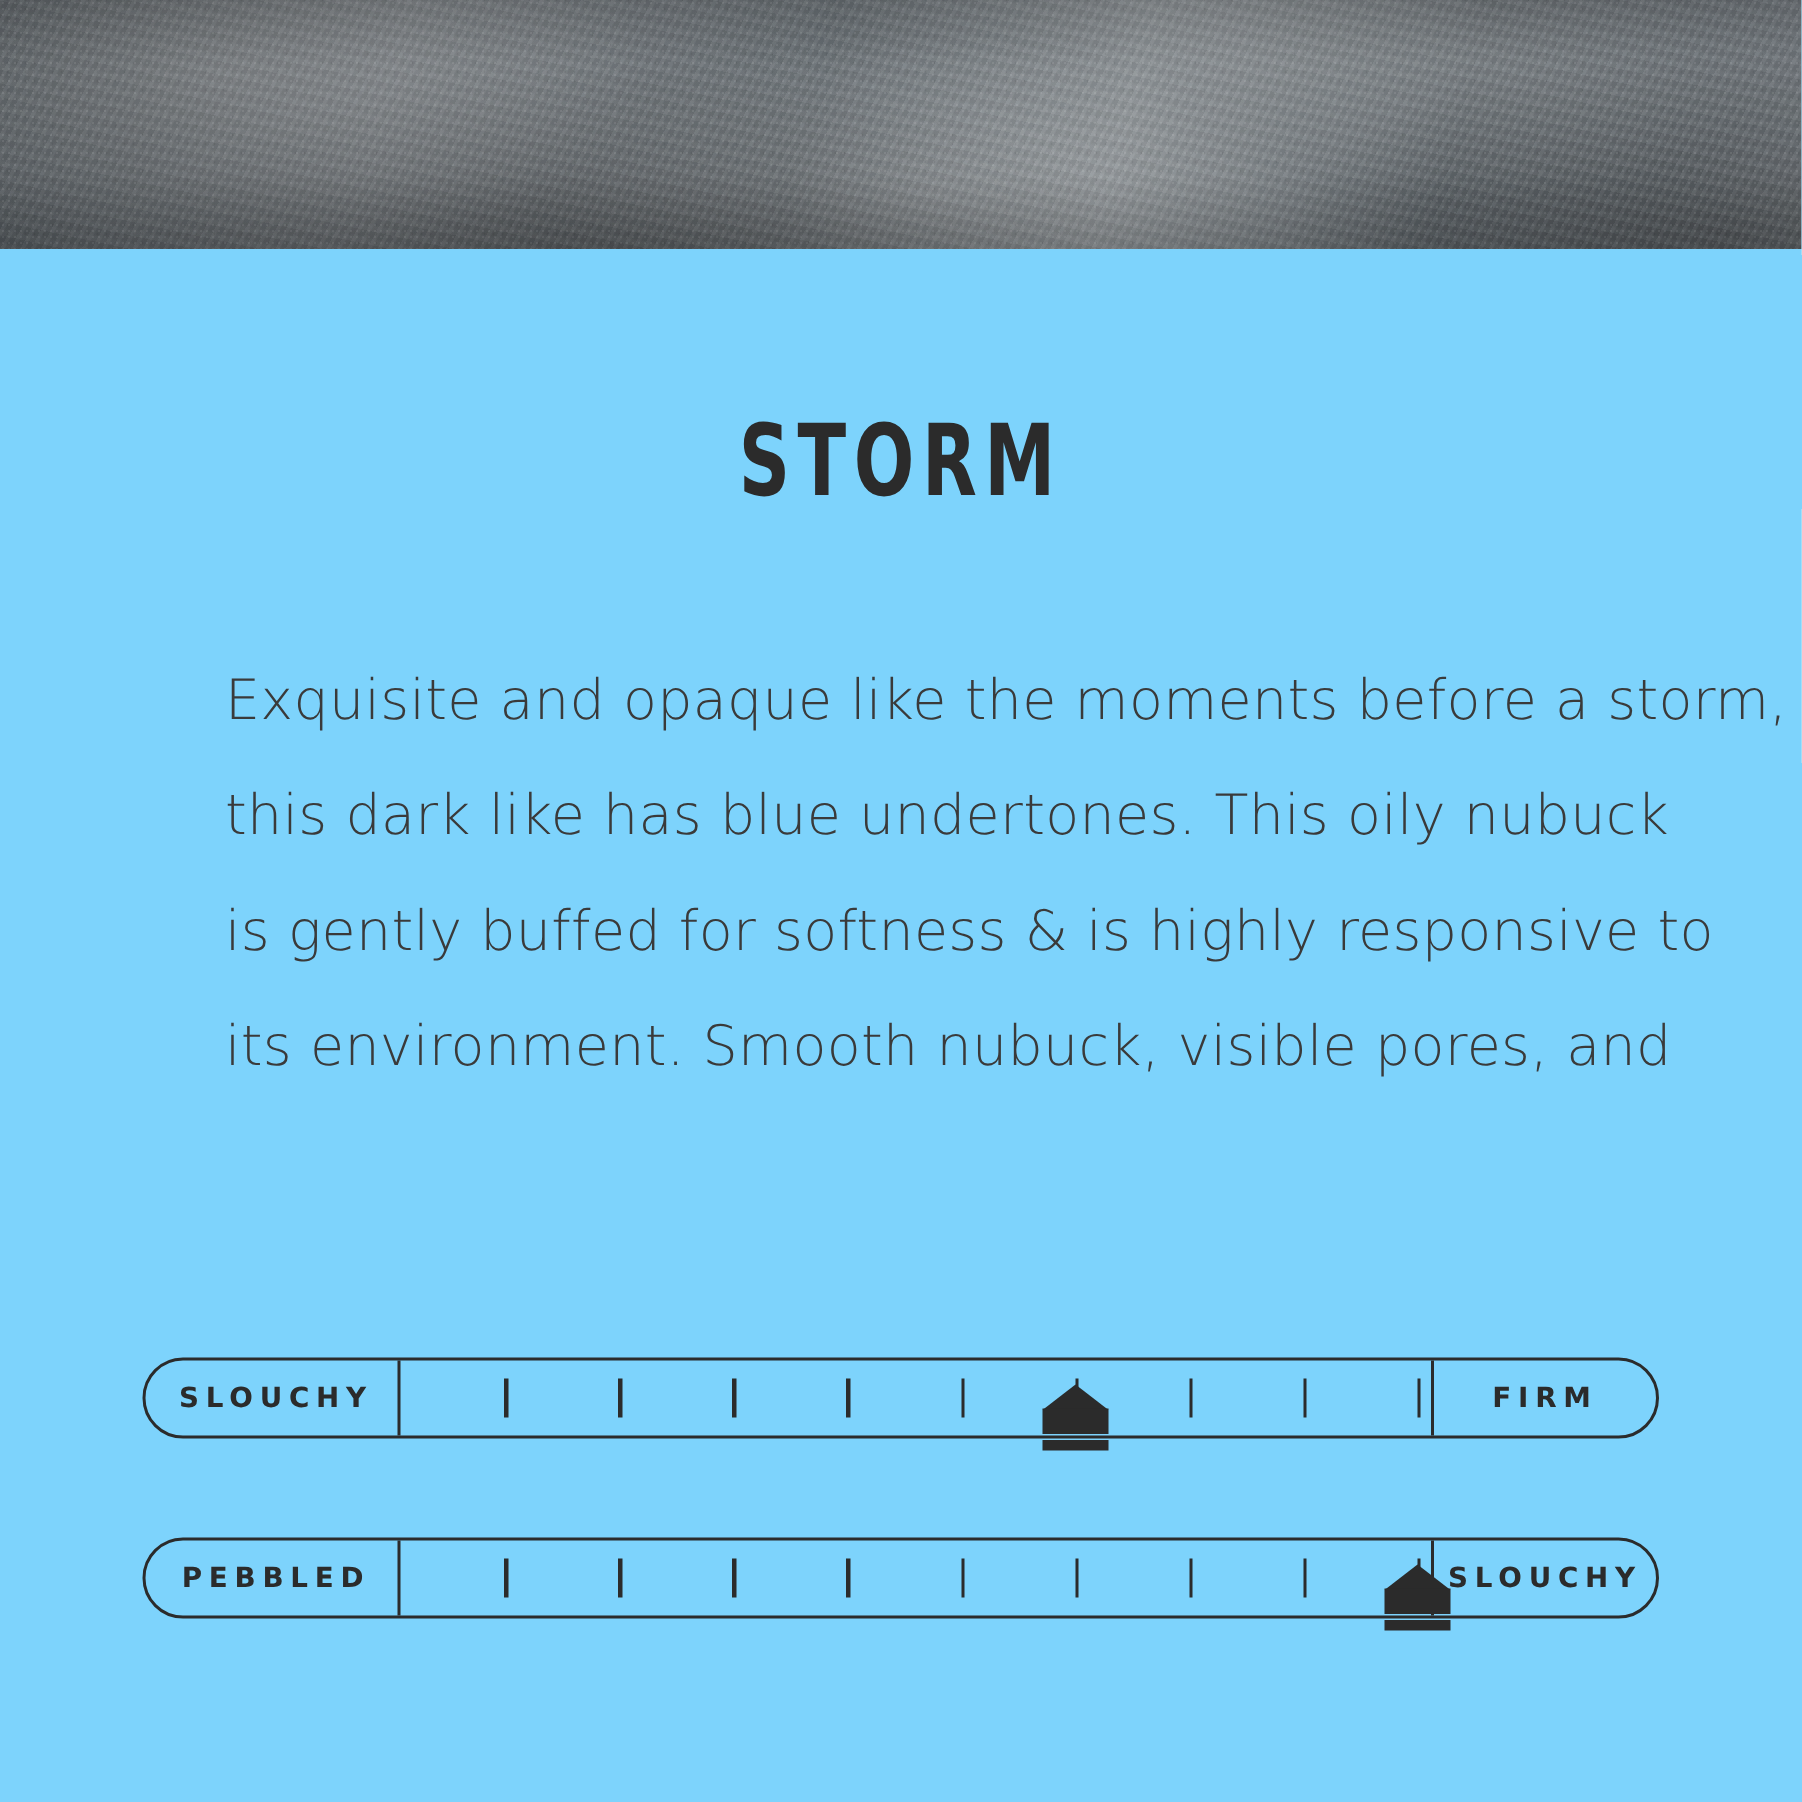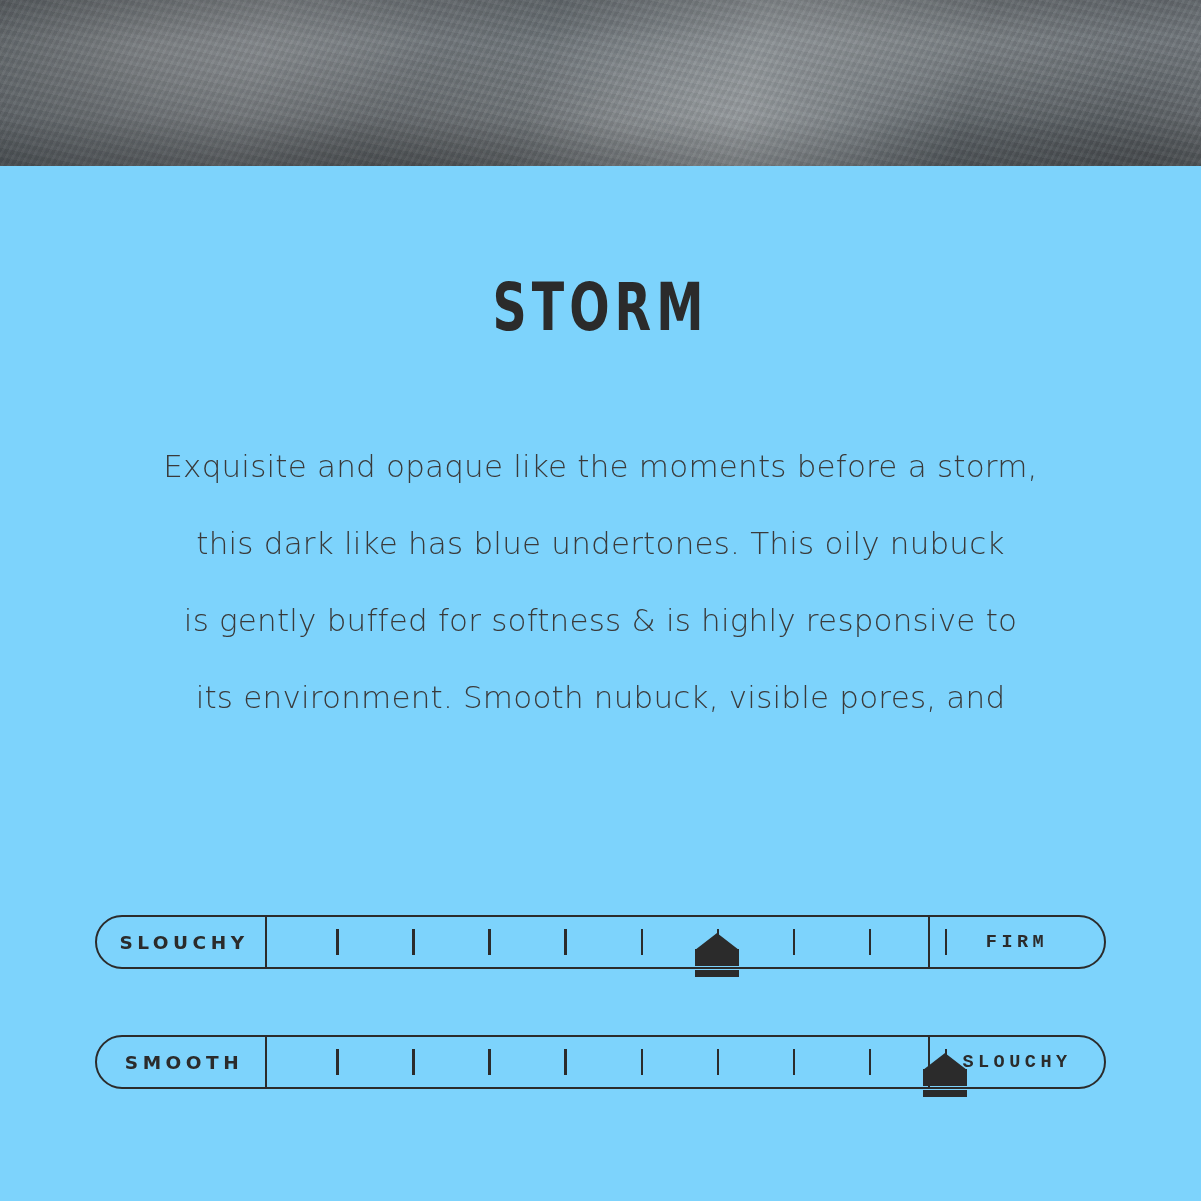--- a/index.html
+++ b/index.html
@@ -85,36 +85,35 @@
     transform-origin: center top;
   }
 
   
   .description {
     position: absolute;
     top: 428px;
     left: 150px;
     width: 901px;
     text-align: center;
-    font-size: 31px;
+    font-size: 37px;
     line-height: 77px;
     letter-spacing: 0.2px;
     color: #3a3a3a;
     font-family: "DejaVu Sans", sans-serif;
     font-weight: 300;
   }
   .description .line { display: block; white-space: nowrap; }
 
   
   .scales {
     position: absolute;
     left: 95px;
     top: 905px;
     width: 1011px;
-    margin-top: 10px;
   }
   .scale {
     position: relative;
     height: 120px;
   }
   .scale-track {
     position: relative;
     height: 54px;
     border: 2.5px solid #2b2b2b;
     border-radius: 27px;
@@ -136,24 +135,23 @@
     box-sizing: border-box;
   }
   .cap-left {
     left: 0;
     width: 170px;
     border-right: 2.5px solid #2b2b2b;
     padding-left: 6px;
   }
   .cap-right {
     right: 0;
-    width: 176px;
+    width: 150px;
     border-left: 2.5px solid #2b2b2b;
     padding-left: 0;
-    font-family: Liberation Mono, monospace;
   }
   .ticks {
     position: absolute;
     top: 0;
     height: 100%;
   }
   .tick {
     position: absolute;
     top: 50%;
     transform: translateY(-50%);
@@ -241,21 +239,21 @@
             <div class="roof"></div>
             <div class="body"></div>
             <div class="base"></div>
           </div>
         </div>
       </div>
     </div>
 
     <div class="scale">
       <div class="scale-track">
-        <div class="cap cap-left">SMOOTH</div>
+        <div class="cap cap-left">PEBBLED</div>
         <div class="cap cap-right">SLOUCHY</div>
         <div class="ticks" style="left:170px; right:150px; width:691px;">
           <div class="tick" style="left:69.1px"></div>
           <div class="tick" style="left:145.2px"></div>
           <div class="tick" style="left:221.3px"></div>
           <div class="tick" style="left:297.4px"></div>
           <div class="tick" style="left:373.5px"></div>
           <div class="tick" style="left:449.6px"></div>
           <div class="tick" style="left:525.7px"></div>
           <div class="tick" style="left:601.8px"></div>

